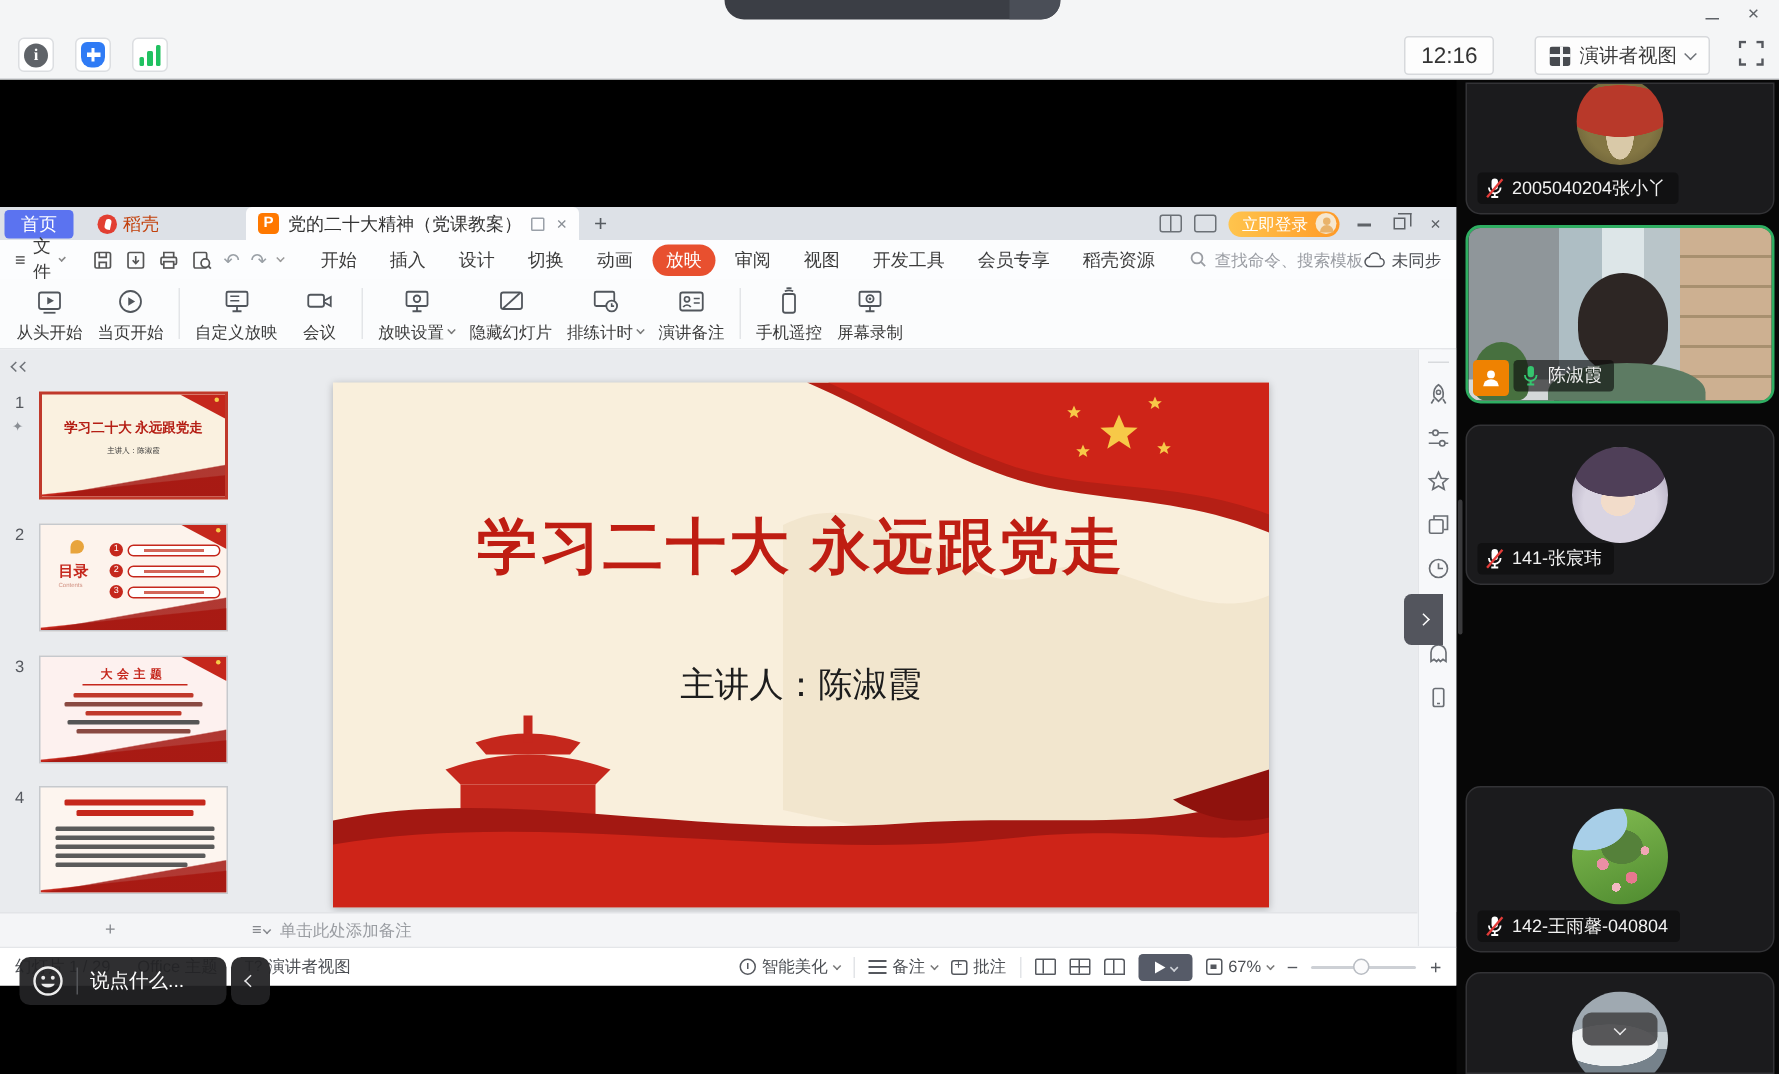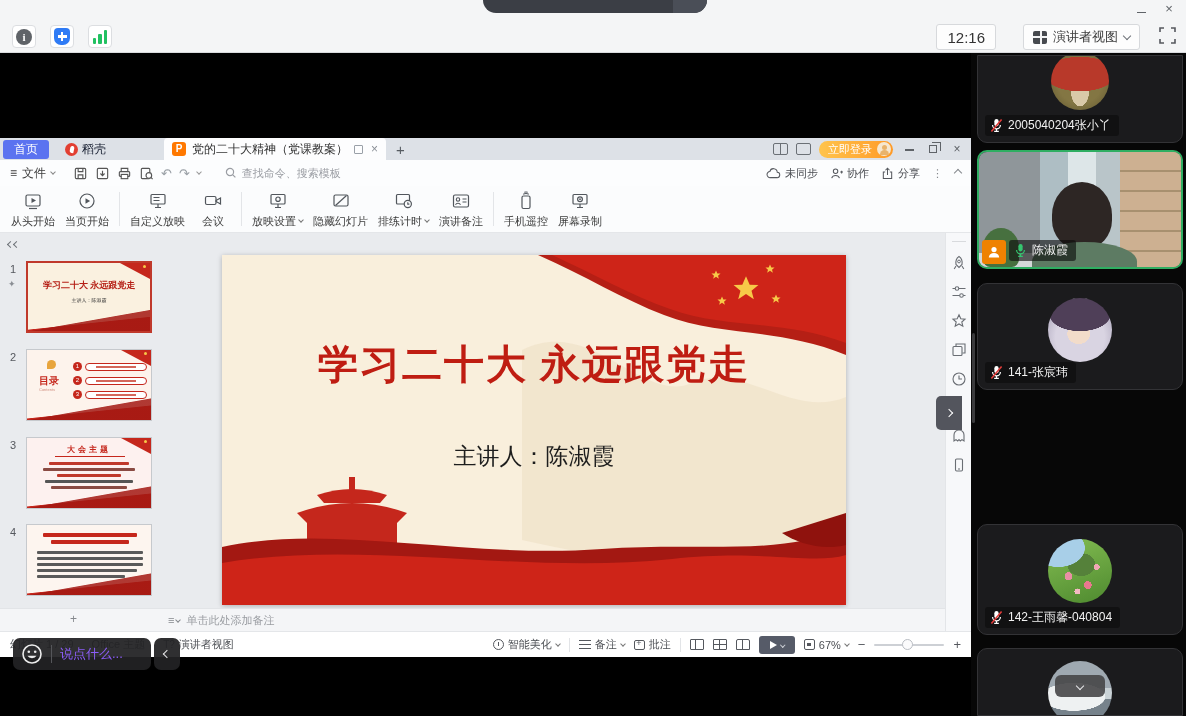--- a/index.html
+++ b/index.html
@@ -40,21 +40,21 @@
   
   .sharearea { position:absolute; left:0; top:53px; width:1149px; height:663px; background:#000; }
   .wps { position:absolute; left:0; top:85px; width:971px; height:519px; background:#fff; font-size:12px; color:#3c3c3c; }
 
   
   .tabbar { position:absolute; left:0; top:0; width:971px; height:22px; background:#dde1e7;
     display:flex; align-items:center; }
   .tab-home { margin-left:3px; width:46px; height:19px; background:#5b73f0; color:#fff; font-size:12px;
     border-radius:3px; display:flex; align-items:center; justify-content:center; cursor:pointer; }
   .tab-docer { margin-left:8px; height:19px; padding:0 8px; display:flex; align-items:center; gap:4px;
-    font-size:12px; color:#0f172a; cursor:pointer; }
+    font-size:12px; color:#c2410c; cursor:pointer; }
   .docer-dot { width:13px; height:13px; border-radius:50%; background:#e23f32; position:relative; }
   .docer-dot::after { content:""; position:absolute; left:4.5px; top:3px; width:4px; height:7px;
     background:#fff; border-radius:2px 2px 0 2px; transform:rotate(12deg); }
   .tab-doc { margin-left:50px; height:22px; padding:0 6px 0 8px; background:#fdfdfe; border-radius:4px 4px 0 0;
     display:flex; align-items:center; gap:6px; font-size:12px; color:#333; cursor:pointer; }
   .p-ic { width:14px; height:14px; background:#ff7800; border-radius:3px; color:#fff; font-size:10px;
     font-weight:bold; text-align:center; line-height:14px; }
   .pin-ic { width:9px; height:9px; border:1.2px solid #9aa0a8; border-radius:1px; }
   .tab-x { color:#8b9097; font-size:12px; padding:0 2px; cursor:pointer; }
   .tab-plus { margin-left:10px; color:#565b61; font-size:15px; cursor:pointer; }
@@ -196,21 +196,21 @@
   .zoom-slider { width:70px; height:2px; background:#cdd0d5; border-radius:1px; position:relative; cursor:pointer; }
   .zoom-knob { position:absolute; left:28px; top:-5px; width:11px; height:11px; border-radius:50%;
     background:#fbfbfc; border:1px solid #b9bdc3; }
   .zoom-pm { font-size:13px; color:#55585e; cursor:pointer; }
 
   
   .chatbar { position:absolute; left:13px; top:585px; height:32px; display:flex; z-index:40; }
   .chat-main { width:138px; height:32px; background:rgba(34,34,36,.94); border-radius:7px;
     display:flex; align-items:center; padding:0 8px; gap:8px; }
   .chat-div { width:1px; height:18px; background:#55565a; }
-  .chat-text { color:#8b5cf6; font-size:13px; cursor:text; }
+  .chat-text { color:#ffffff; font-size:13px; cursor:text; }
   .chat-arrow { width:26px; height:32px; margin-left:3px; background:rgba(34,34,36,.94); border-radius:7px;
     display:flex; align-items:center; justify-content:center; color:#e8e8ea; cursor:pointer; }
 
   
   .sidebar { position:absolute; left:971px; top:53px; width:215px; height:663px; background:#070707; }
   .sb-scrollhint { position:absolute; left:1px; top:280px; width:3px; height:90px; background:#3a3a3c; border-radius:2px; }
   .tile { position:absolute; left:6px; width:206px; background:#1b1b1d; border:1px solid #333336;
     border-radius:10px; overflow:hidden; cursor:pointer; }
   .tile.active { border:2px solid #2fae62; }
   .avatar { position:absolute; border-radius:50%; left:50%; transform:translateX(-50%); }
@@ -358,20 +358,33 @@
             </svg>
           <svg width="15" height="15" viewBox="0 0 16 16">
               <rect x="2.5" y="2.5" width="9" height="11" rx="1" fill="none" stroke="#555" stroke-width="1.2"></rect>
               <circle cx="10.5" cy="10" r="3" fill="#fff" stroke="#555" stroke-width="1.2"></circle>
               <path d="M12.7 12.2l1.8 1.8" stroke="#555" stroke-width="1.2"></path>
             </svg>
           <span class="mb-undo">↶</span>
           <span class="mb-undo">↷</span>
           <span class="chev" style="width:4px;height:4px;color:#999;margin-top:-2px;"></span>
         </div>
+        <div class="mb-items">
+          <span class="mb-item">开始</span>
+          <span class="mb-item">插入</span>
+          <span class="mb-item">设计</span>
+          <span class="mb-item">切换</span>
+          <span class="mb-item">动画</span>
+          <span class="mb-item active">放映</span>
+          <span class="mb-item">审阅</span>
+          <span class="mb-item">视图</span>
+          <span class="mb-item">开发工具</span>
+          <span class="mb-item">会员专享</span>
+          <span class="mb-item">稻壳资源</span>
+        </div>
         <div class="mb-search">
           <svg width="12" height="12" viewBox="0 0 12 12">
               <circle cx="5" cy="5" r="3.6" fill="none" stroke="#9a9da3" stroke-width="1.2"></circle>
               <path d="M7.8 7.8l2.6 2.6" stroke="#9a9da3" stroke-width="1.2"></path>
             </svg>
           <span>查找命令、搜索模板</span>
         </div>
         <div class="mb-right">
           <span class="itm">
             <svg width="15" height="11" viewBox="0 0 16 12">

